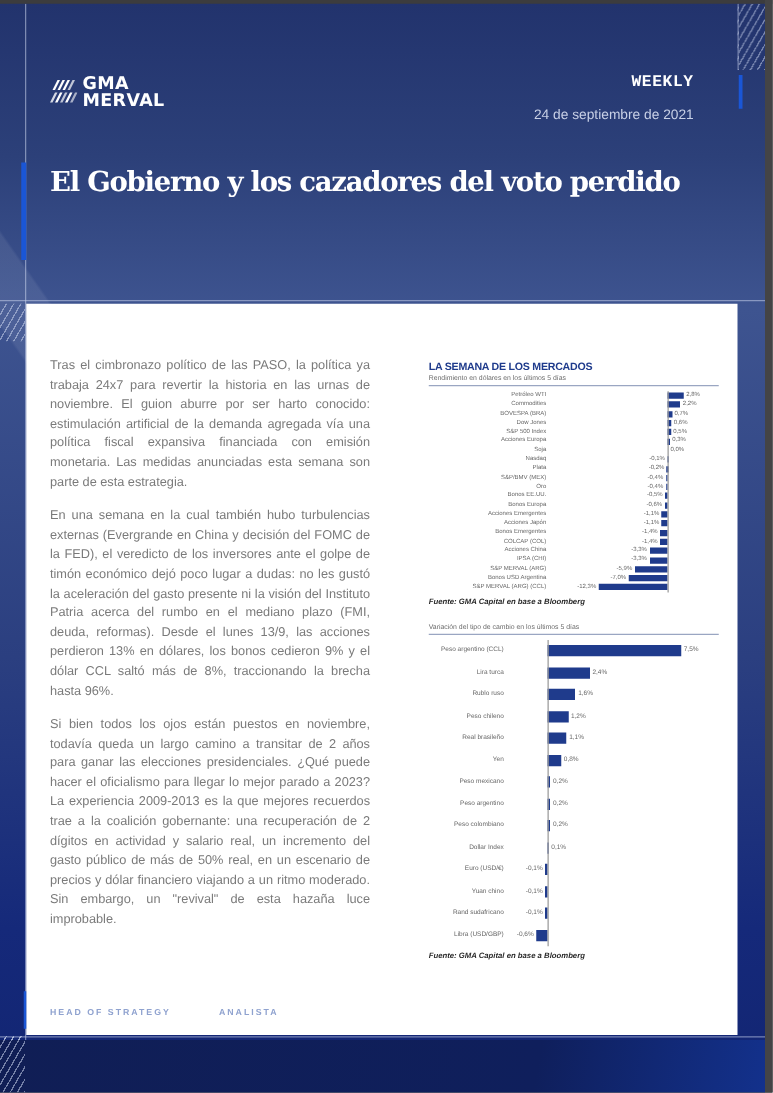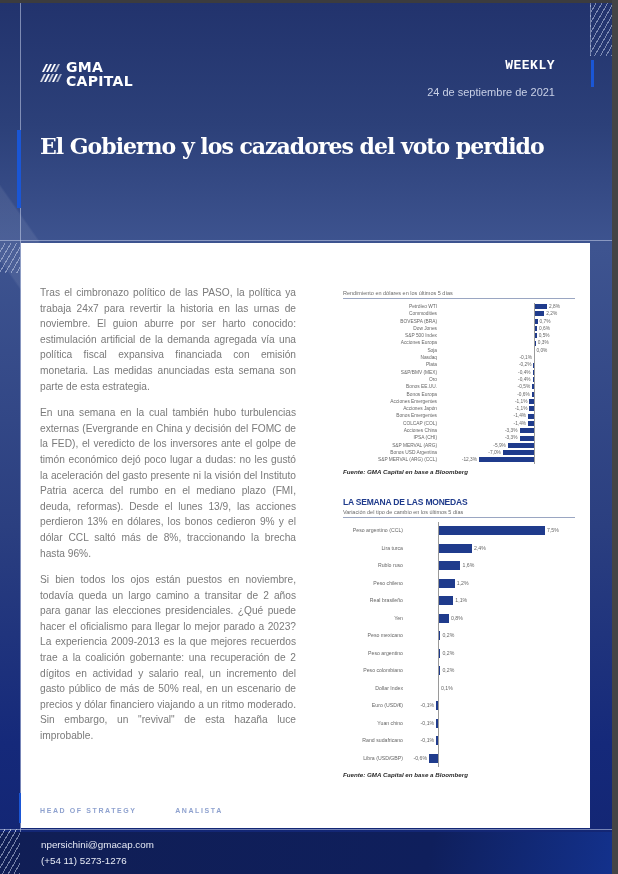--- a/index.html
+++ b/index.html
@@ -89,21 +89,21 @@
         <polygon points="14,10 18,2 20,2 16,10" opacity="0.7"></polygon>
         <polygon points="0,20 4,12 6,12 2,20" opacity="0.8"></polygon>
         <polygon points="4,20 8,12 10,12 6,20"></polygon>
         <polygon points="8,20 12,12 14,12 10,20" opacity="0.7"></polygon>
         <polygon points="12,20 16,12 18,12 14,20"></polygon>
         <polygon points="16,20 20,12 22,12 18,20" opacity="0.6"></polygon>
       </g>
     </svg>
     <div class="logo-text">
       <div>GMA</div>
-      <div>CAPITAL</div>
+      <div>MERVAL</div>
     </div>
   </div>
 
   <div class="weekly">
     <div class="weekly-label">WEEKLY</div>
     <div class="weekly-date">24 de septiembre de 2021</div>
   </div>
 
   <div class="title-wrap">
     <div class="title-bar"></div>
@@ -113,20 +113,21 @@
   <div class="hline" style="top:237px;"></div>
 
   <div class="content">
     <div class="body-col">
       <p>Tras el cimbronazo político de las PASO, la política ya trabaja 24x7 para revertir la historia en las urnas de noviembre. El guion aburre por ser harto conocido: estimulación artificial de la demanda agregada vía una política fiscal expansiva financiada con emisión monetaria. Las medidas anunciadas esta semana son parte de esta estrategia.</p>
       <p>En una semana en la cual también hubo turbulencias externas (Evergrande en China y decisión del FOMC de la FED), el veredicto de los inversores ante el golpe de timón económico dejó poco lugar a dudas: no les gustó la aceleración del gasto presente ni la visión del Instituto Patria acerca del rumbo en el mediano plazo (FMI, deuda, reformas). Desde el lunes 13/9, las acciones perdieron 13% en dólares, los bonos cedieron 9% y el dólar CCL saltó más de 8%, traccionando la brecha hasta 96%.</p>
       <p>Si bien todos los ojos están puestos en noviembre, todavía queda un largo camino a transitar de 2 años para ganar las elecciones presidenciales. ¿Qué puede hacer el oficialismo para llegar lo mejor parado a 2023? La experiencia 2009-2013 es la que mejores recuerdos trae a la coalición gobernante: una recuperación de 2 dígitos en actividad y salario real, un incremento del gasto público de más de 50% real, en un escenario de precios y dólar financiero viajando a un ritmo moderado. Sin embargo, un "revival" de esta hazaña luce improbable.</p>
     </div>
 
     <div class="chart" id="chart1" style="top:45px;">
+      <div class="chart-title">LA SEMANA DE LOS MERCADOS</div>
       <div class="chart-sub">Rendimiento en dólares en los últimos 5 días</div>
       <div class="bars" id="bars1">
           <div class="bar-row">
             <span class="bar-label" style="right: 138px;">Petróleo WTI</span>
             <span class="bar-fill" style="left: 191.391px; width: 12.6093px; background: rgb(31, 59, 140);"></span>
             <span class="bar-val" style="left: 206px;">2,8%</span>
           </div>
           <div class="bar-row">
             <span class="bar-label" style="right: 138px;">Commodities</span>
             <span class="bar-fill" style="left: 191.391px; width: 9.90728px; background: rgb(31, 59, 140);"></span>
@@ -231,21 +232,20 @@
             <span class="bar-label" style="right: 138px;">S&amp;P MERVAL (ARG) (CCL)</span>
             <span class="bar-fill" style="left: 136px; width: 55.3907px; background: rgb(31, 59, 140);"></span>
             <span class="bar-val" style="right: 98px;">-12,3%</span>
           </div>
           <div class="axis" style="left: 191.391px; height: 160.6px;"></div>
         </div>
       <div class="chart-source">Fuente: GMA Capital en base a Bloomberg</div>
     </div>
 
     <div class="chart" id="chart2" style="top:254px;">
-      <div class="chart-title">LA SEMANA DE LAS MONEDAS</div>
       <div class="chart-sub">Variación del tipo de cambio en los últimos 5 días</div>
       <div class="bars bars2" id="bars2">
           <div class="bar-row">
             <span class="bar-label" style="right: 172px;">Peso argentino (CCL)</span>
             <span class="bar-fill" style="left: 94.5926px; width: 107.407px; background: rgb(31, 59, 140);"></span>
             <span class="bar-val" style="left: 204px;">7,5%</span>
           </div>
           <div class="bar-row">
             <span class="bar-label" style="right: 172px;">Lira turca</span>
             <span class="bar-fill" style="left: 94.5926px; width: 34.3704px; background: rgb(31, 59, 140);"></span>
@@ -325,17 +325,13 @@
     </div>
     <div>
       <div class="author-name">Melina Eidner</div>
       <div class="author-role">ANALISTA</div>
     </div>
   </div>
 
   <div class="contact-band"></div>
   <div class="hline" style="top:826px;"></div>
   <div class="hatch hatch-lb"></div>
-  <div class="contact">
-    <div>npersichini@gmacap.com</div>
-    <div>(+54 11) 5273-1276</div>
-  </div>
 </div>
 
 </body></html>

